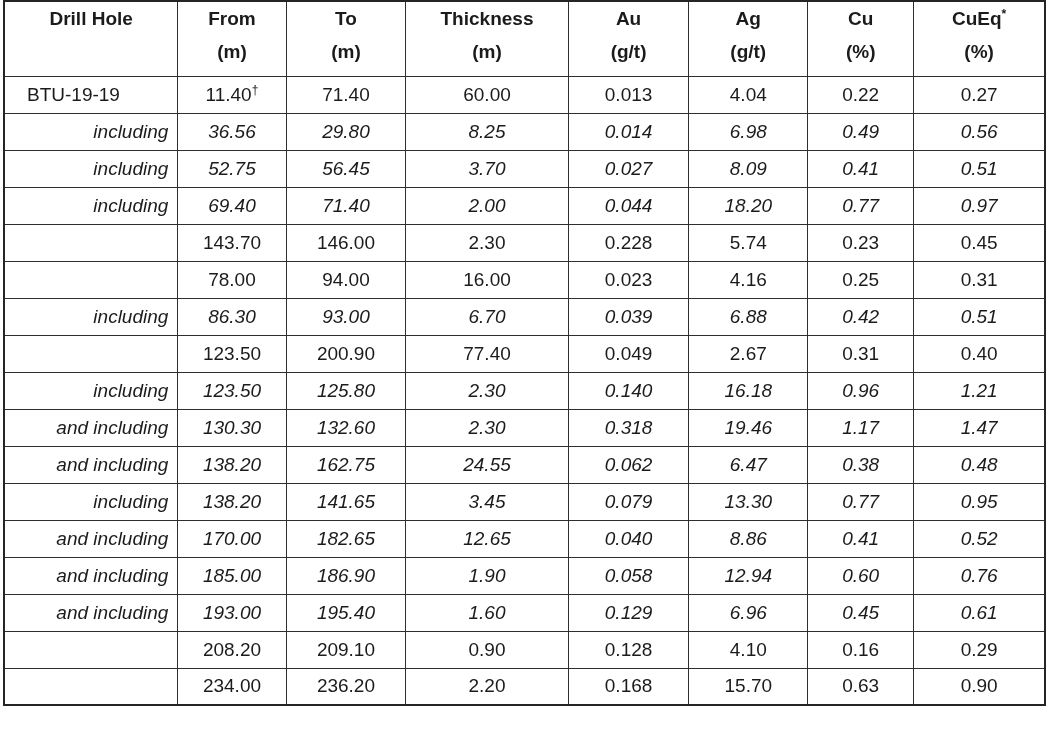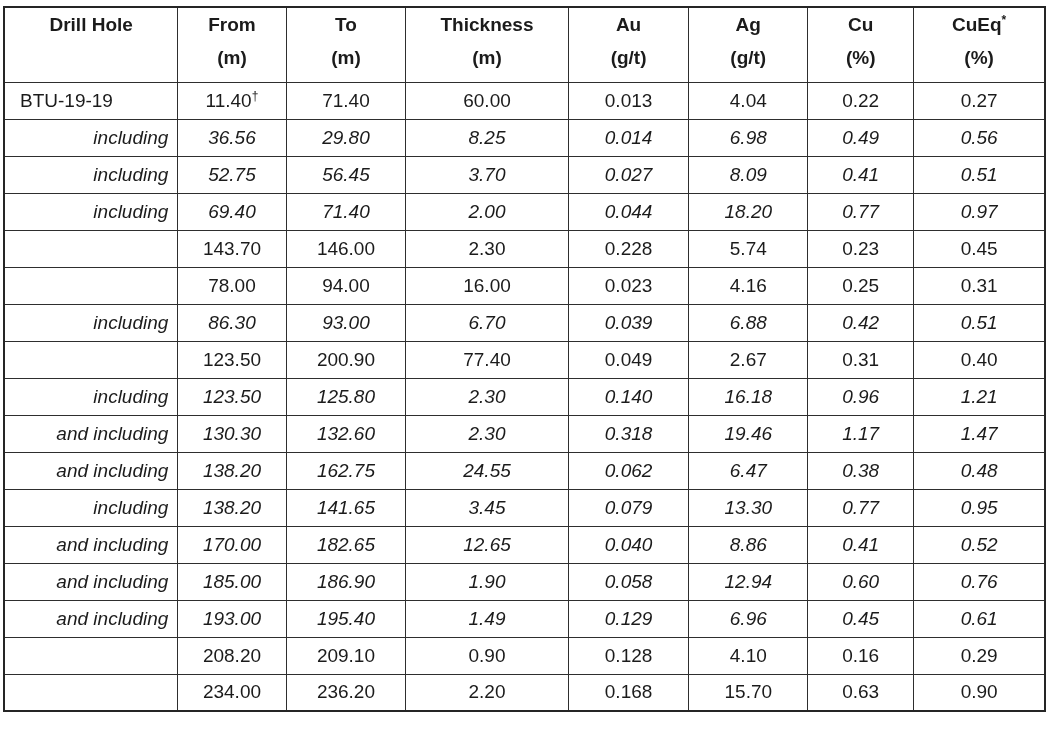--- a/index.html
+++ b/index.html
@@ -8,21 +8,21 @@
     width: 1051px;
     height: 754px;
     background: #ffffff;
     font-family: "Liberation Sans", sans-serif;
     color: #1b1b1b;
     overflow: hidden;
   }
   .table-wrap {
     position: absolute;
     left: 3px;
-    top: 6px;
+    top: 0;
     width: 1043px;
     height: 586px;
   }
   table.drill-table {
     border-collapse: collapse;
     table-layout: fixed;
     width: 100%;
     height: 100%;
     background: #ffffff;
   }
@@ -48,21 +48,21 @@
     line-height: 33px;
   }
   thead th .hdr-label, thead th .hdr-unit { display: block; }
   thead th sup {
     font-size: 12px;
     line-height: 0;
   }
   
   tbody tr { height: 37px; }
   tbody td { text-align: center; vertical-align: middle; }
-  tbody td.c-hole { text-align: left; padding-left: 15px; padding-right: 9px; }
+  tbody td.c-hole { text-align: left; padding-left: 22px; padding-right: 9px; }
   tr.sub td { font-style: italic; }
   tr.sub td.c-hole { text-align: right; border-radius: 16px; }
   tbody td sup {
     font-size: 12px;
     line-height: 0;
     font-style: normal;
   }
 </style>
 </head>
 <body>
@@ -267,21 +267,21 @@
     <td><span>0.058</span></td>
     <td><span>12.94</span></td>
     <td><span>0.60</span></td>
     <td><span>0.76</span></td>
   </tr>
 
   <tr class="sub">
     <td class="c-hole"><span>and including</span></td>
     <td><span>193.00</span><sup></sup></td>
     <td><span>195.40</span></td>
-    <td><span>1.49</span></td>
+    <td><span>1.60</span></td>
     <td><span>0.129</span></td>
     <td><span>6.96</span></td>
     <td><span>0.45</span></td>
     <td><span>0.61</span></td>
   </tr>
 
   <tr class="blank">
     <td class="c-hole"><span></span></td>
     <td><span>208.20</span><sup></sup></td>
     <td><span>209.10</span></td>

